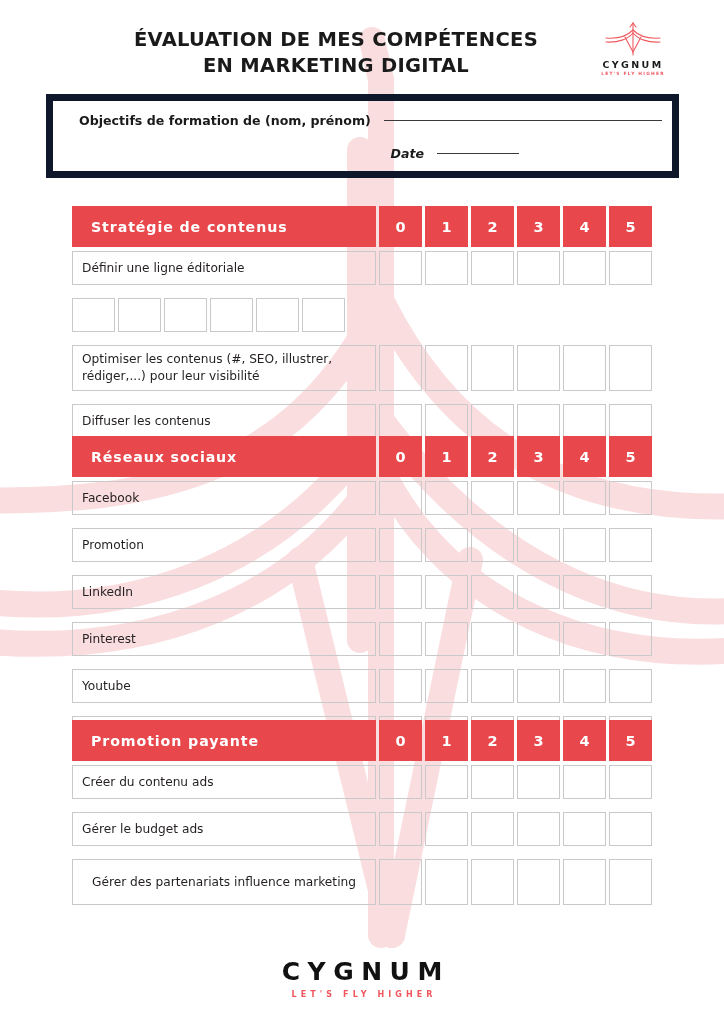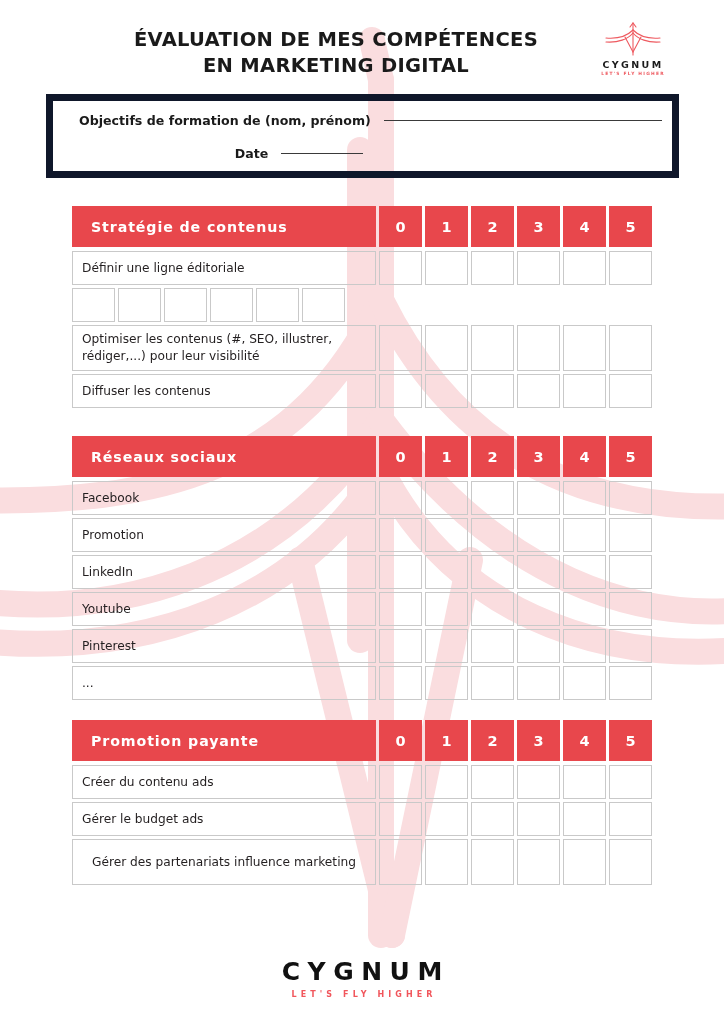--- a/index.html
+++ b/index.html
@@ -107,21 +107,21 @@
     border: 7px solid #0f172a;
     box-sizing: border-box;
     background: transparent;
   }
   .obj-row {
     position: absolute;
     display: flex;
     align-items: center;
   }
   .obj-row-1 { left: 26px; top: 12px; }
-  .obj-row-2 { left: 26px; top: 45px; width: 440px; justify-content: center; }
+  .obj-row-2 { left: 26px; top: 45px; width: 440px; justify-content: flex-end; font-style: italic; }
   .obj-label {
     font-family: "DejaVu Sans", "Liberation Sans", sans-serif;
     font-size: 12.6px;
     font-weight: 700;
     color: #1a1a1a;
     white-space: nowrap;
   }
   .obj-rule {
     height: 1px;
     background: #3a3a3a;
@@ -169,21 +169,21 @@
   .thead-score:last-child { margin-right: 0; }
   .thead-score span {
     font-family: "DejaVu Sans", "Liberation Sans", sans-serif;
     font-size: 14.5px;
     font-weight: 700;
     color: #ffffff;
   }
 
   .trow {
     display: flex;
-    margin-bottom: 3px;
+    margin-bottom: 13px;
   }
   .trow:last-child { margin-bottom: 0; }
   .tcell-label {
     flex: 0 0 304px;
     border: 1px solid #c9c9c9;
     box-sizing: border-box;
     display: flex;
     align-items: center;
     padding: 0 9px;
     margin-right: 3px;
@@ -422,32 +422,32 @@
           </div>
           <div class="tcell-box h34"></div>
           <div class="tcell-box h34"></div>
           <div class="tcell-box h34"></div>
           <div class="tcell-box h34"></div>
           <div class="tcell-box h34"></div>
           <div class="tcell-box h34"></div>
         </div>
         <div class="trow">
           <div class="tcell-label h34">
+            <span>Pinterest</span>
+          </div>
+          <div class="tcell-box h34"></div>
+          <div class="tcell-box h34"></div>
+          <div class="tcell-box h34"></div>
+          <div class="tcell-box h34"></div>
+          <div class="tcell-box h34"></div>
+          <div class="tcell-box h34"></div>
+        </div>
+        <div class="trow">
+          <div class="tcell-label h34">
             <span>Youtube</span>
-          </div>
-          <div class="tcell-box h34"></div>
-          <div class="tcell-box h34"></div>
-          <div class="tcell-box h34"></div>
-          <div class="tcell-box h34"></div>
-          <div class="tcell-box h34"></div>
-          <div class="tcell-box h34"></div>
-        </div>
-        <div class="trow">
-          <div class="tcell-label h34">
-            <span>Pinterest</span>
           </div>
           <div class="tcell-box h34"></div>
           <div class="tcell-box h34"></div>
           <div class="tcell-box h34"></div>
           <div class="tcell-box h34"></div>
           <div class="tcell-box h34"></div>
           <div class="tcell-box h34"></div>
         </div>
         <div class="trow">
           <div class="tcell-label h34">

